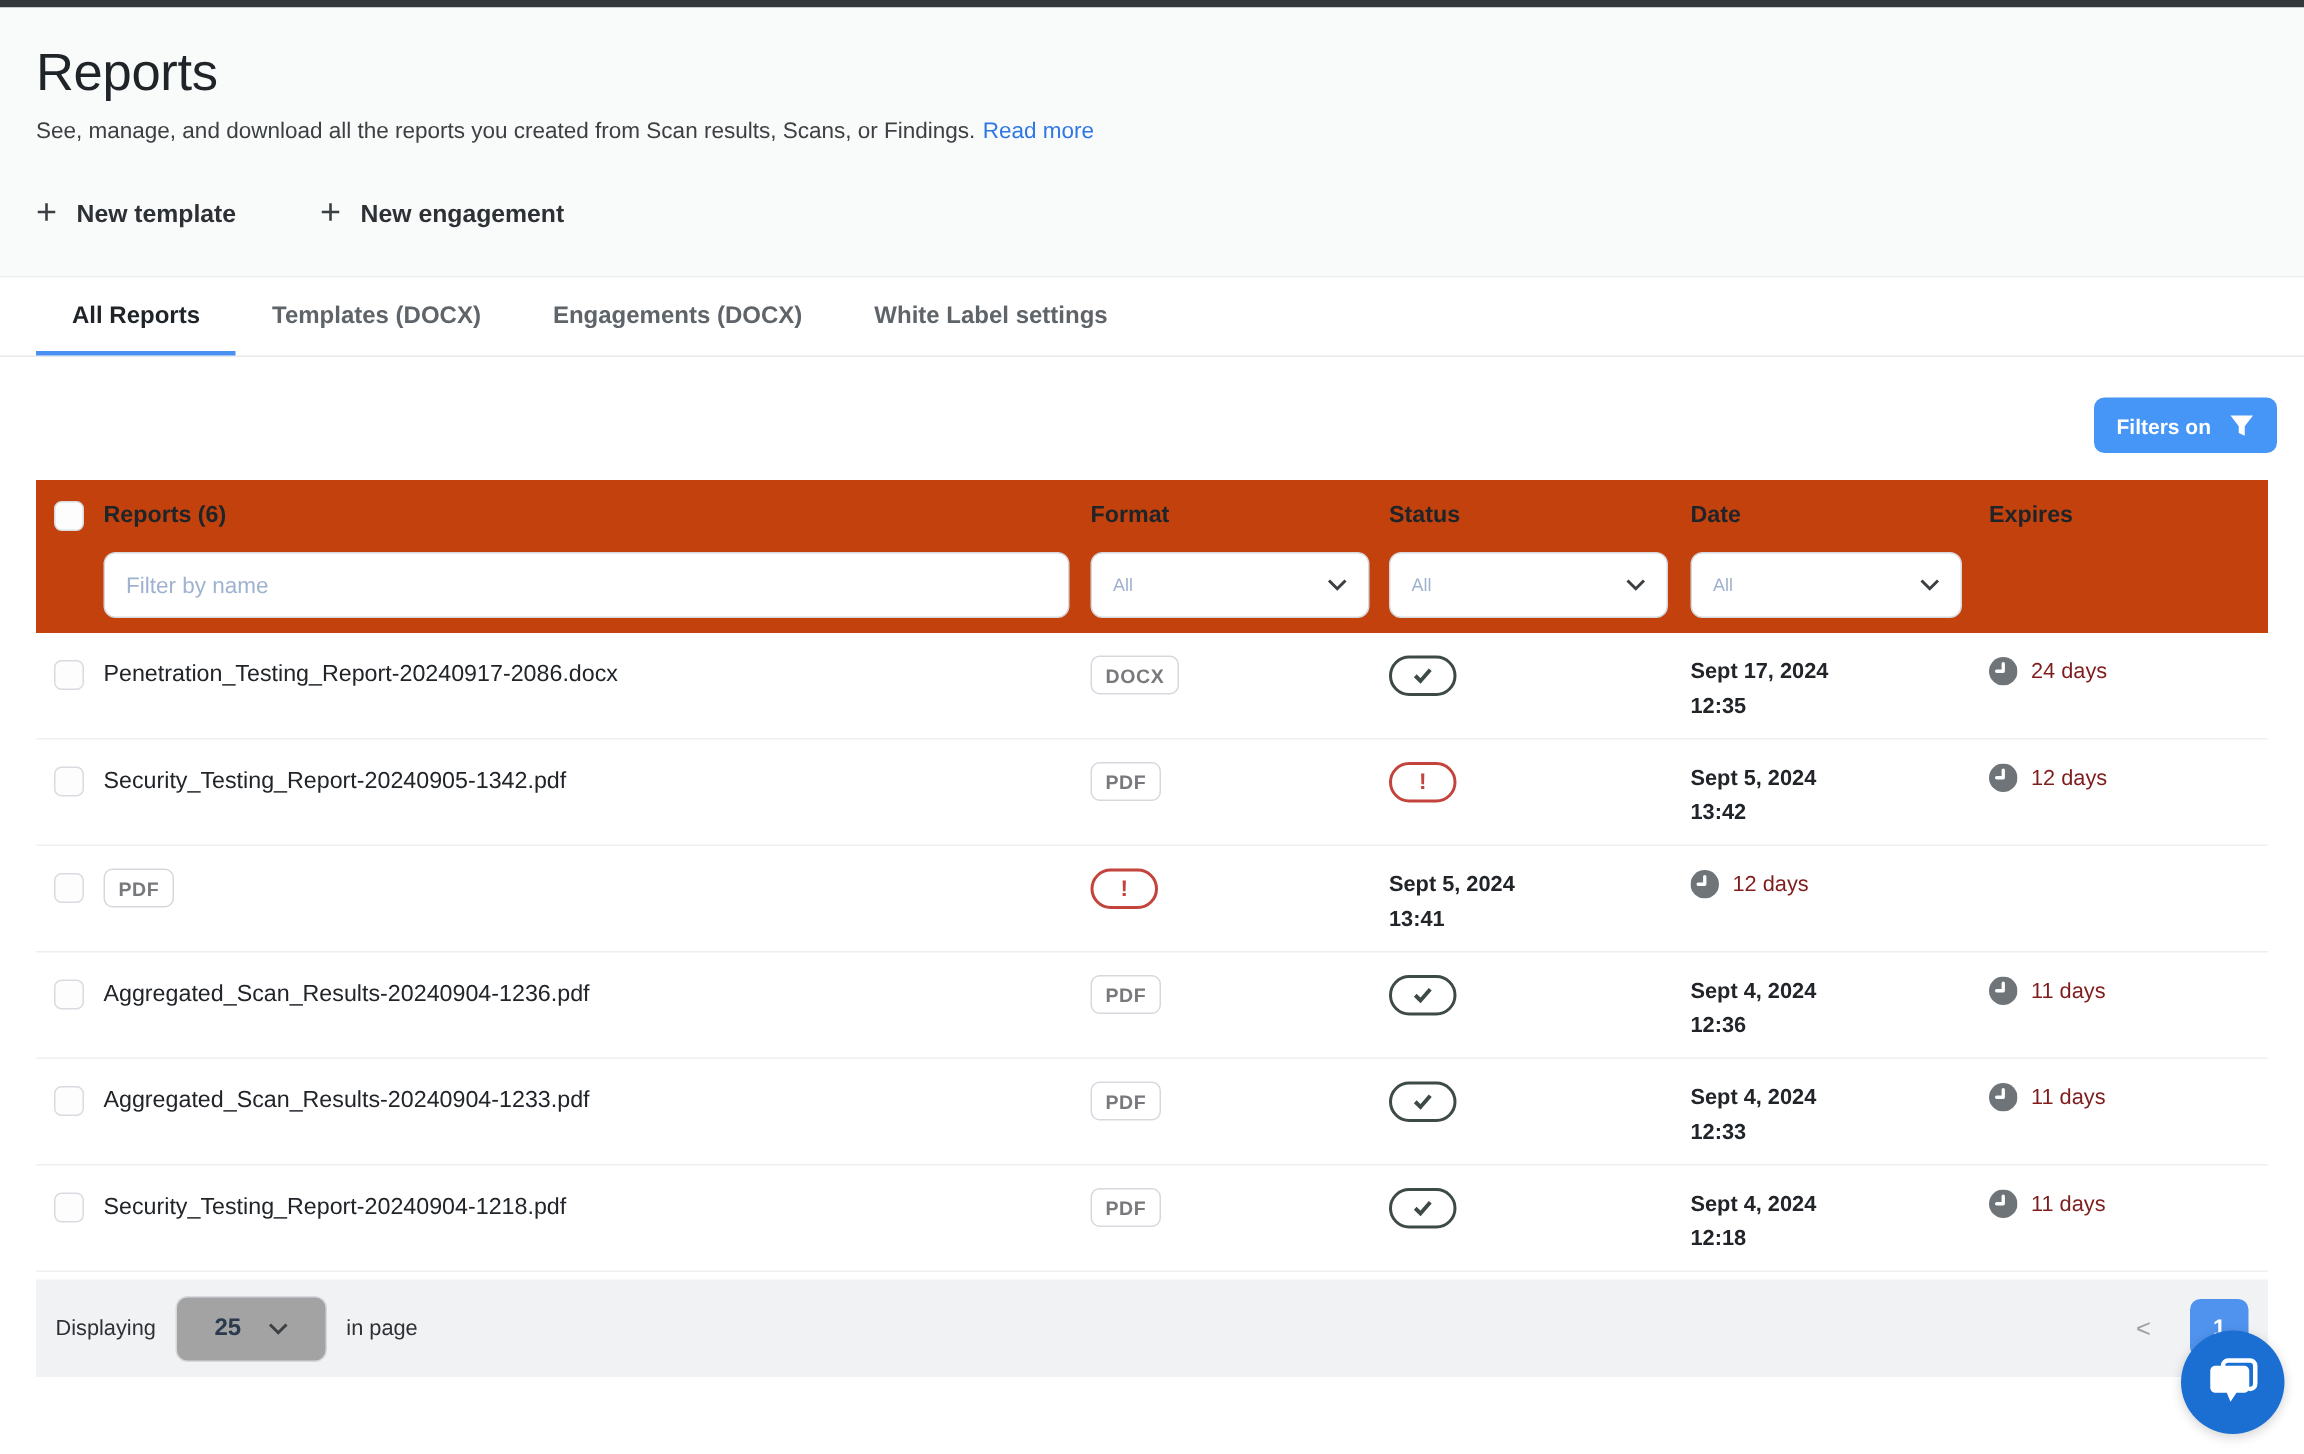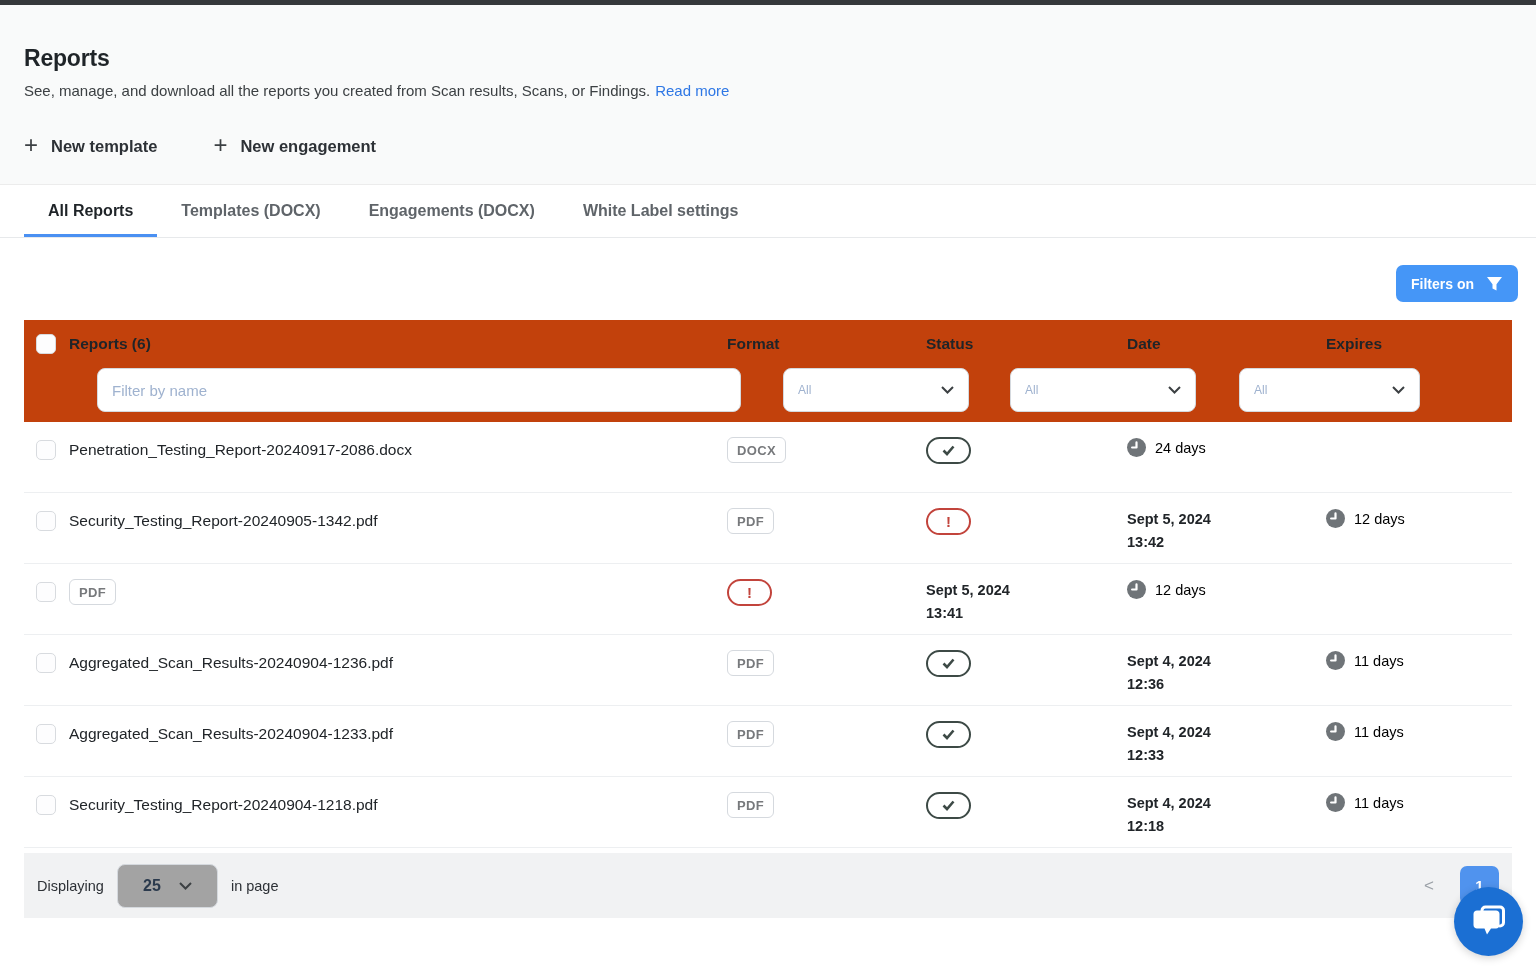--- a/index.html
+++ b/index.html
@@ -12,21 +12,21 @@
   }
   .top-bar { height: 5px; background: #35383b; width: 100%; }
 
   
   .page-header {
     background: #f9fafa;
     padding: 24px 24px 0 24px;
     height: 180px;
     border-bottom: 1px solid #ececec;
   }
-  .page-title { font-size: 23px; font-weight: 700; color: #1f2428; letter-spacing: -0.2px; margin-top: 16px; }
+  .page-title { font-size: 35px; font-weight: 400; color: #1f2428; letter-spacing: -0.2px; }
   .page-subtitle { margin-top: 10px; font-size: 15px; color: #3c4043; }
   .read-more { color: #2e77e5; text-decoration: none; margin-left: 5px; cursor: pointer; }
   .header-actions { display: flex; gap: 56px; margin-top: 36px; align-items: center; }
   .action-btn {
     display: flex; align-items: center; gap: 13px;
     background: none; border: none; cursor: pointer;
     font-family: inherit; font-size: 16.5px; font-weight: 700; color: #2d3136;
   }
   .plus-icon { font-size: 24px; font-weight: 400; color: #3c4043; line-height: 1; margin-top: -2px; }
 
@@ -69,21 +69,21 @@
     align-items: start;
   }
   .table-head { background: #c2410c; padding-top: 14px; }
   .head-labels { align-items: center; }
   .head-labels .col-label { font-size: 15.5px; font-weight: 700; color: #1f2428; }
   .checkbox {
     width: 20px; height: 20px; margin-left: 12px;
     border: 1px solid #d8dbdf; border-radius: 5px;
     background: #fdfdfe; cursor: pointer;
   }
-  .filter-cells { padding: 14px 0 10px 0; gap: 28px; }
+  .filter-cells { padding: 14px 0 10px 0; }
   .text-input {
     height: 44px; border: 1px solid #d5d9de; border-radius: 8px;
     background: #ffffff; font-family: inherit; font-size: 15px;
     padding: 0 14px; color: #30435c; width: 644px; outline: none;
   }
   .text-input::placeholder { color: #9fb2cf; }
   .text-input.small { width: 186px; }
   .select-box {
     width: 186px; height: 44px;
     border: 1px solid #d5d9de; border-radius: 8px; background: #ffffff;
@@ -110,21 +110,21 @@
   .status-pill {
     width: 45px; height: 27px; border-radius: 999px;
     display: flex; align-items: center; justify-content: center;
   }
   .status-pill.success { border: 2px solid #3d4a46; color: #3d4a46; }
   .status-pill.error   { border: 2px solid #c2443c; color: #c2443c; }
   .status-pill .check-icon { width: 13px; height: 11px; stroke: #3d4a46; stroke-width: 2.6; fill: none; }
   .status-pill .excl { font-size: 15px; font-weight: 700; line-height: 1; margin-top: -1px; }
   .row-date { font-size: 14.5px; font-weight: 600; color: #212529; line-height: 23px; }
   .row-expires { display: flex; align-items: center; gap: 9px; padding-top: 1px; }
-  .row-expires .days { font-size: 14.5px; color: #000000; }
+  .row-expires .days { font-size: 14.5px; color: #7f1d1d; }
   .clock-icon { width: 19px; height: 19px; }
 
   
   .table-footer {
     margin: 5px 24px 0 24px; width: 1488px; height: 65px;
     background: #f1f2f3;
     display: flex; align-items: center; justify-content: space-between;
     padding: 0 13px;
   }
   .footer-left { display: flex; align-items: center; gap: 13px; }
@@ -250,20 +250,24 @@
     <div class="row-name">Penetration_Testing_Report-20240917-2086.docx</div>
     <div><span class="format-badge">DOCX</span></div>
     <div>
       <div class="status-pill success">
         <svg class="check-icon" viewBox="0 0 13 11">
               <path d="M1.5 5.5 L5 9 L11.5 1.5"></path>
             </svg>
 
       </div>
     </div>
+    <div class="row-date">
+      <div>Sept 17, 2024</div>
+      <div>12:35</div>
+    </div>
     <div class="row-expires">
       <svg class="clock-icon" viewBox="0 0 19 19">
         <circle cx="9.5" cy="9.5" r="9.5" fill="#6f7478"></circle>
         <path d="M9.5 4.4 L9.5 9.5 L5.1 9.5" stroke="#ffffff" stroke-width="2.2" fill="none" stroke-linecap="round" stroke-linejoin="round"></path>
       </svg>
       <span class="days">24 days</span>
     </div>
   </div>
 
   <div class="grid-cols table-row">

